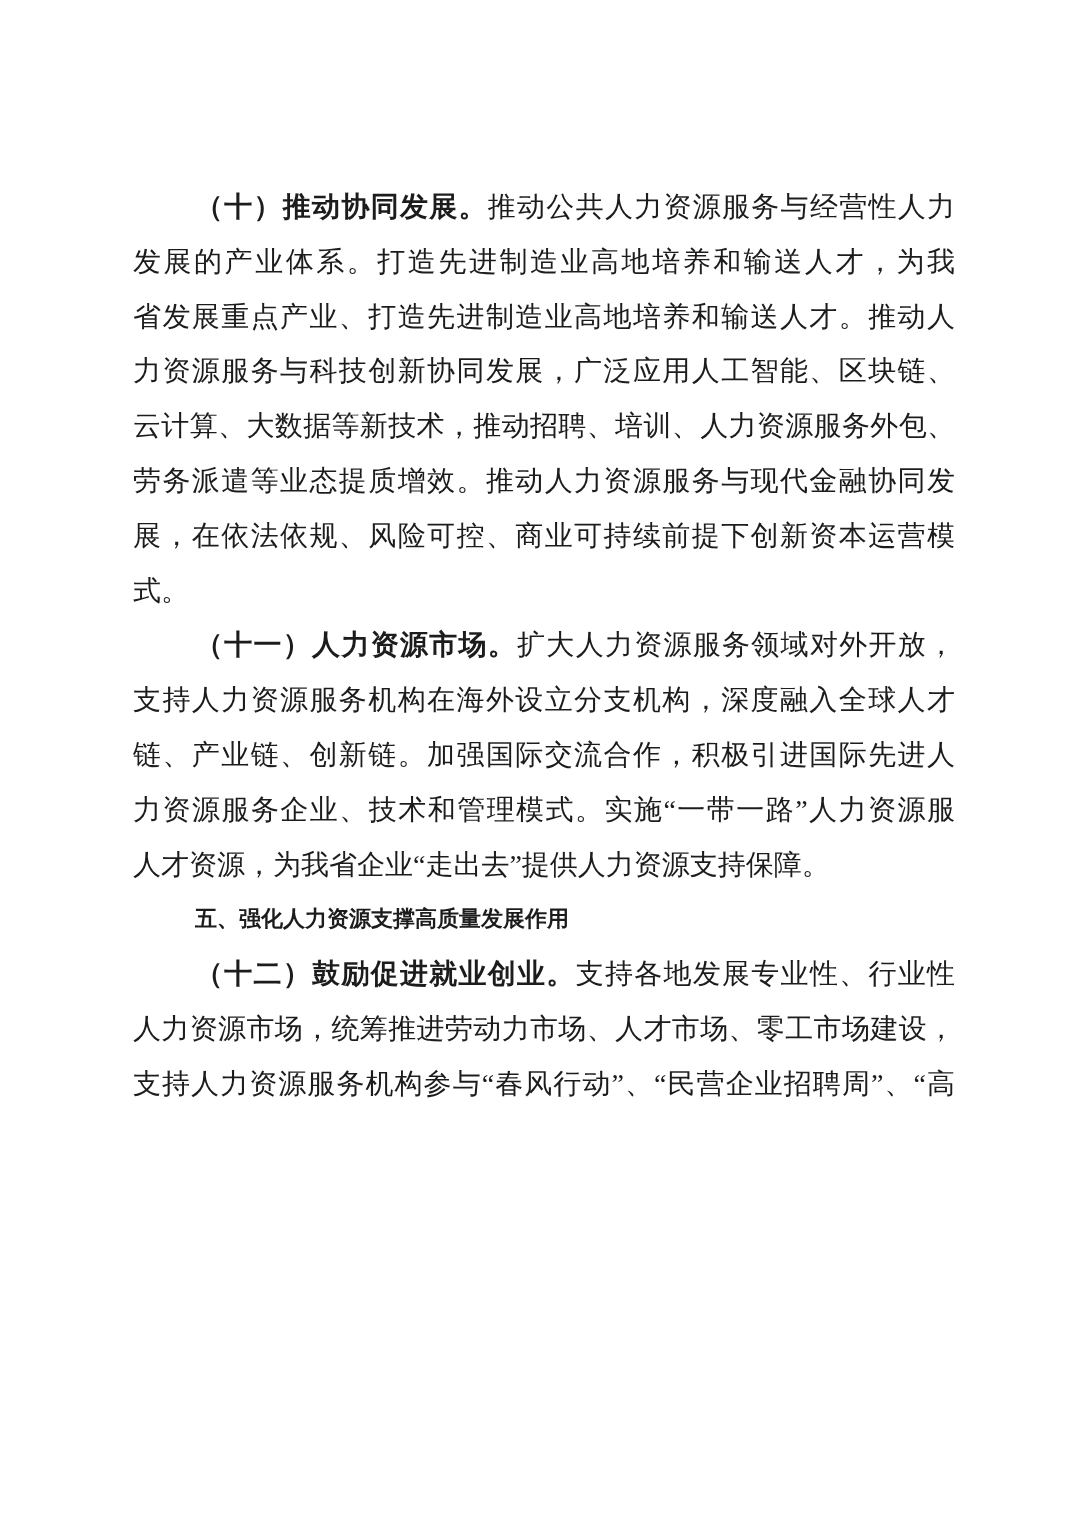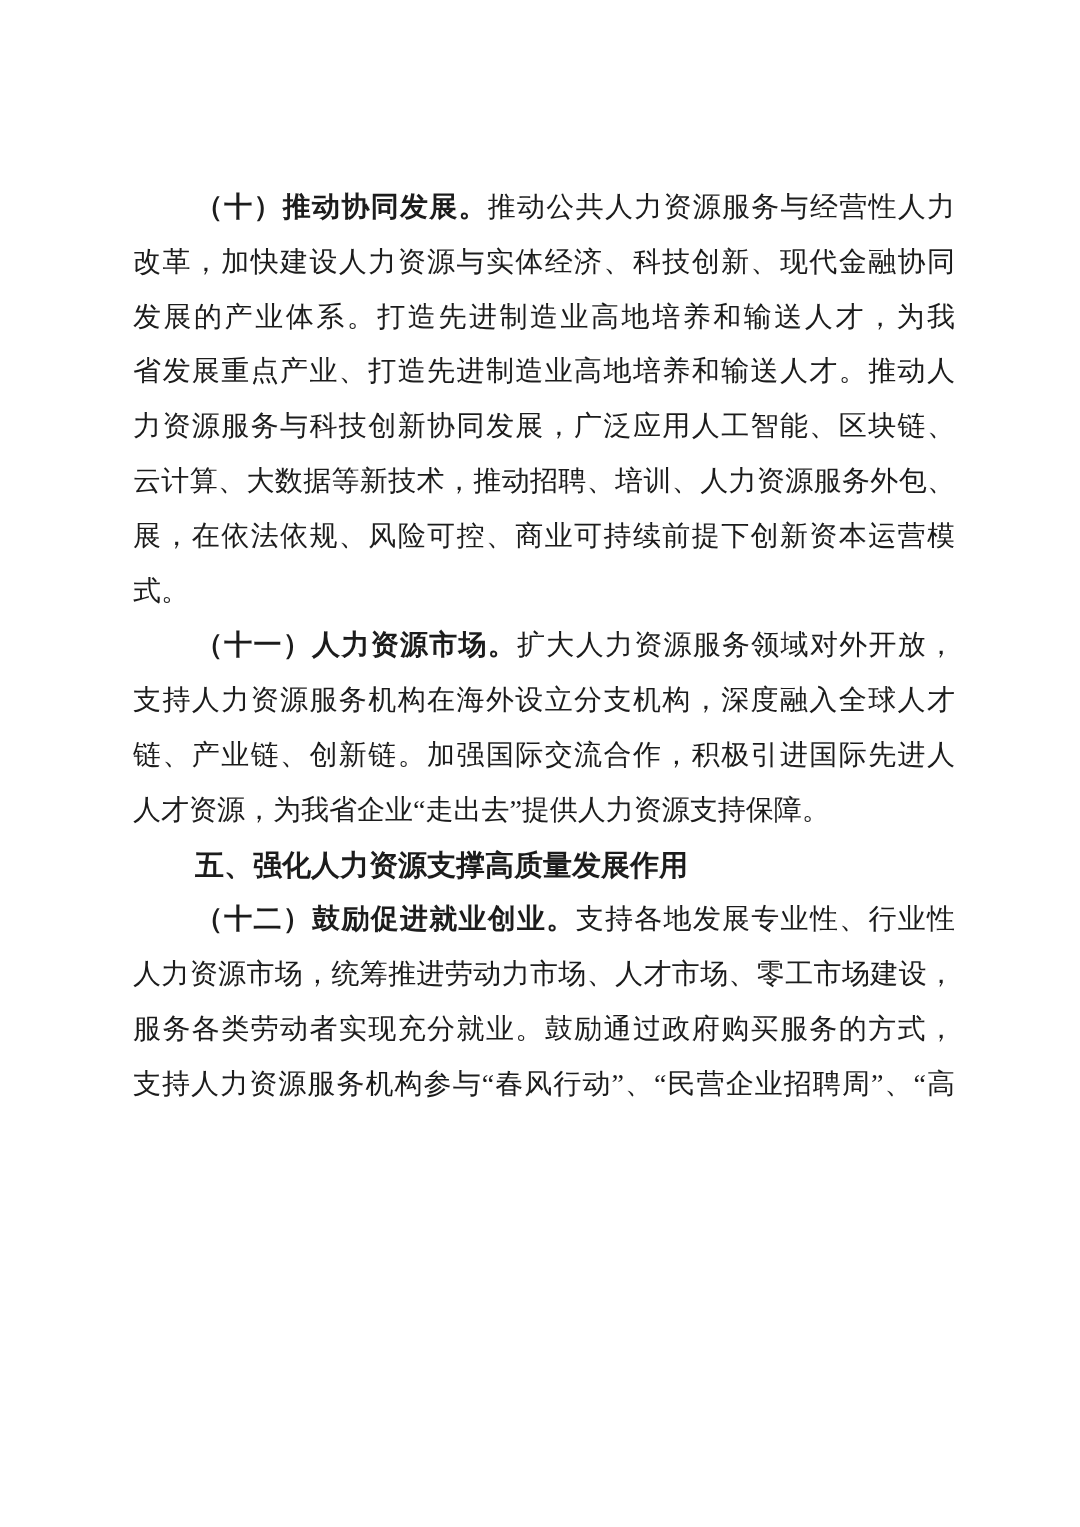--- a/index.html
+++ b/index.html
@@ -37,50 +37,50 @@
   }
   .line.indent {
     text-indent: 62px;
   }
   .line .lead {
     font-weight: 700;
   }
   .line.heading {
     font-family: Liberation Sans, sans-serif;
     font-weight: 700;
-    font-size: 29px;
+    font-size: 22px;
     text-align-last: left;
   }
   .page-number {
     position: absolute;
     top: 1400px;
     right: 133px;
     font-size: 27px;
     line-height: 32px;
     color: #1c1c1c;
     letter-spacing: 1px;
   }
 </style>
 </head>
 <body>
 
 <div class="page">
   <div class="doc">
       <p class="line indent"><b class="lead">（十）推动协同发展。</b>推动公共人力资源服务与经营性人力</p>
-      <p class="line">改革，加快建设人力资源与实体经济、科技创新、现代金融协同</p>
       <p class="line">发展的产业体系。打造先进制造业高地培养和输送人才，为我</p>
       <p class="line">省发展重点产业、打造先进制造业高地培养和输送人才。推动人</p>
       <p class="line">力资源服务与科技创新协同发展，广泛应用人工智能、区块链、</p>
       <p class="line">云计算、大数据等新技术，推动招聘、培训、人力资源服务外包、</p>
+      <p class="line">劳务派遣等业态提质增效。推动人力资源服务与现代金融协同发</p>
       <p class="line">展，在依法依规、风险可控、商业可持续前提下创新资本运营模</p>
       <p class="line nofill">式。</p>
       <p class="line indent"><b class="lead">（十一）人力资源市场。</b>扩大人力资源服务领域对外开放，</p>
       <p class="line">支持人力资源服务机构在海外设立分支机构，深度融入全球人才</p>
       <p class="line">链、产业链、创新链。加强国际交流合作，积极引进国际先进人</p>
+      <p class="line">力资源服务企业、技术和管理模式。实施“一带一路”人力资源服</p>
       <p class="line nofill">人才资源，为我省企业“走出去”提供人力资源支持保障。</p>
       <p class="line heading indent nofill">五、强化人力资源支撑高质量发展作用</p>
       <p class="line indent"><b class="lead">（十二）鼓励促进就业创业。</b>支持各地发展专业性、行业性</p>
       <p class="line">人力资源市场，统筹推进劳动力市场、人才市场、零工市场建设，</p>
-      <p class="line">服务各类劳动者实现充分就业。鼓励通过政府购买服务的方式，</p>
       <p class="line">支持人力资源服务机构参与“春风行动”、“民营企业招聘周”、“高</p>
     </div>
   <div class="page-number">– 7 –</div>
 </div>
 
 </body></html>

